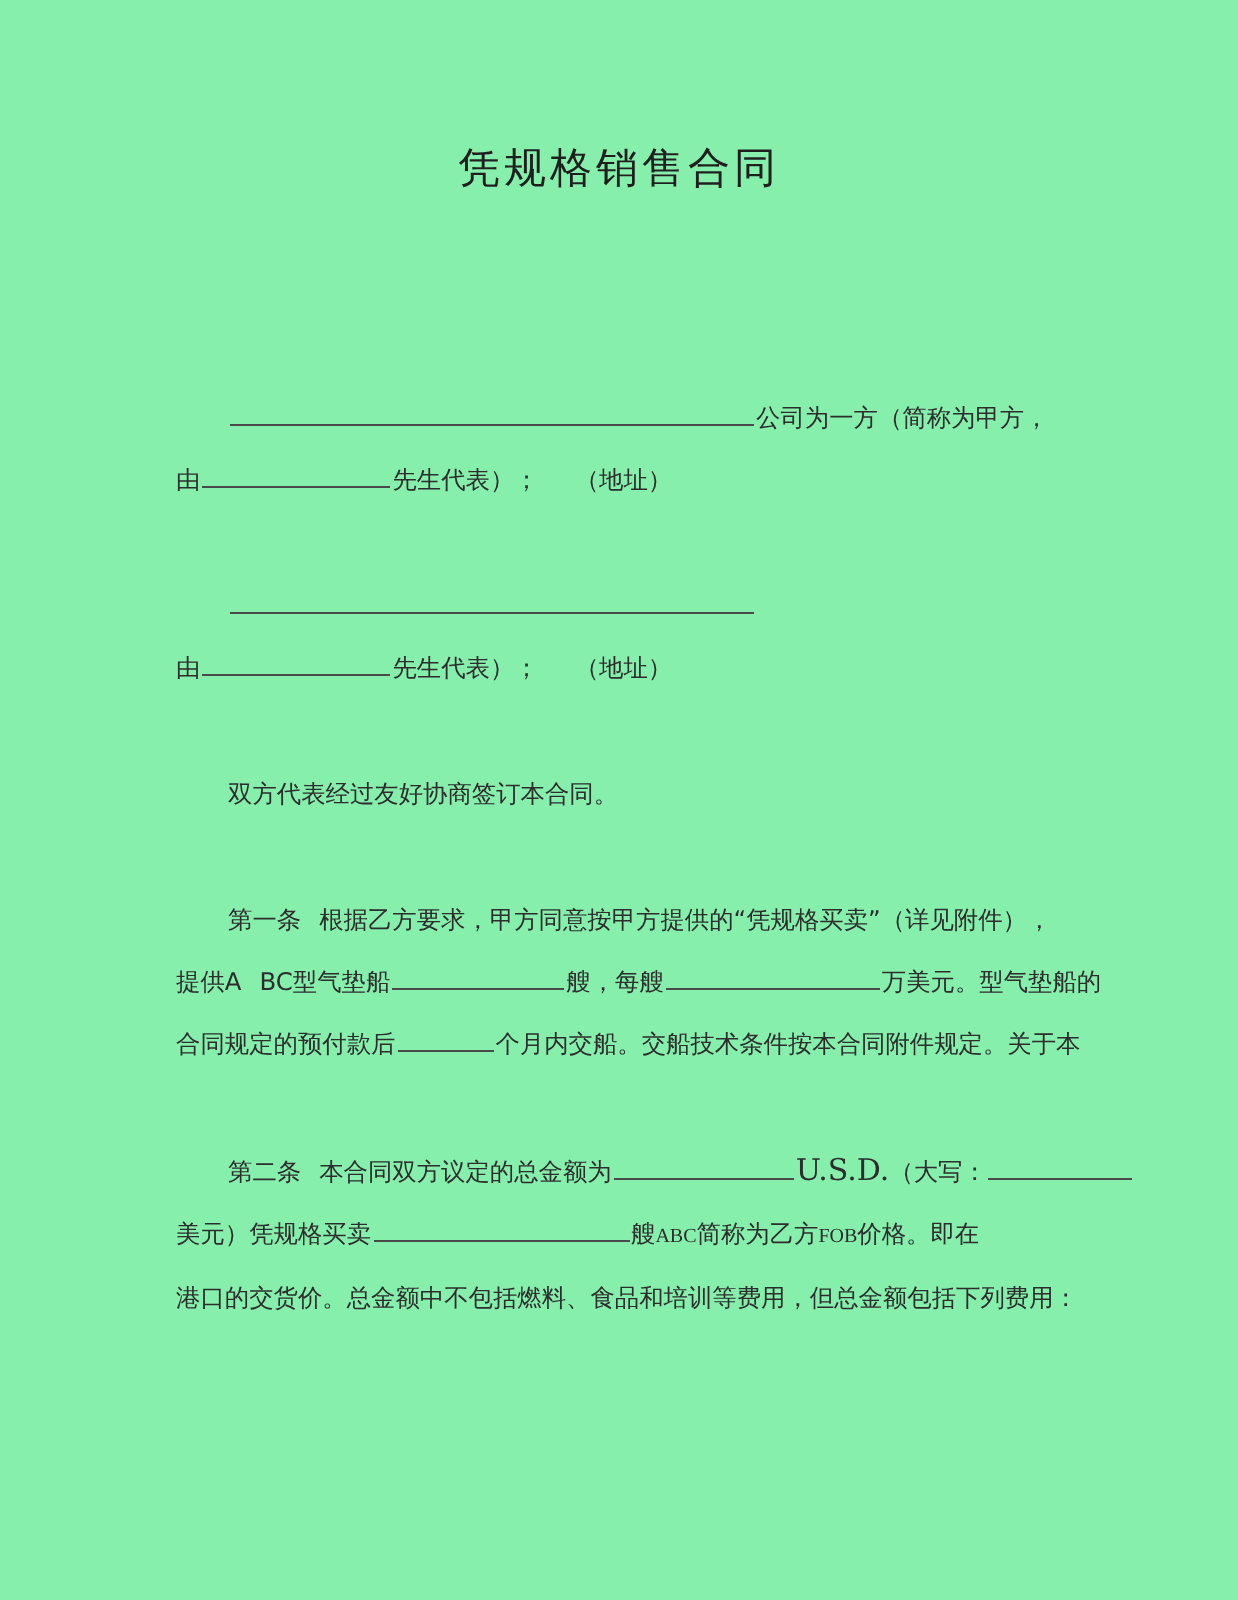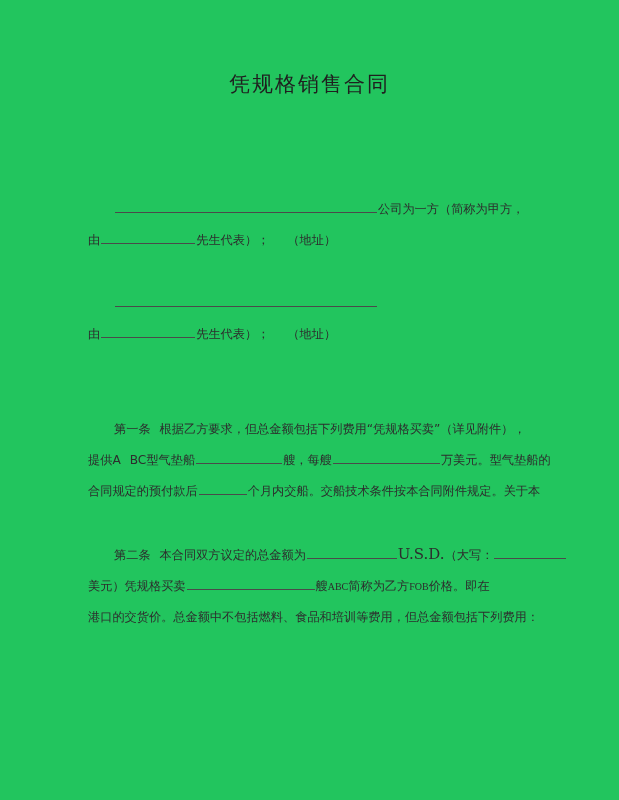--- a/index.html
+++ b/index.html
@@ -11,21 +11,21 @@
     width: 619px;
     height: 800px;
     font-family: "DejaVu Sans", "Liberation Sans", sans-serif;
     color: #2b2b2b;
     overflow: hidden;
   }
   .page {
     position: relative;
     width: 619px;
     height: 800px;
-    background: #22c55e;
+    background: #86efac;
     box-sizing: border-box;
   }
   .doc-title {
     text-align: center;
     font-size: 21px;
     letter-spacing: 2px;
     color: #1f1f1f;
     margin: 0;
     padding-top: 72px;
     font-weight: normal;
@@ -106,26 +106,29 @@
       <div class="para">
         <span class="indent"></span><span class="blank w-company"></span>
       </div>
       <div class="para">
         <span>由</span><span class="blank w-rep"></span><span>先生代表）；</span><span class="gap-md"></span><span>（地址）</span>
       </div>
     </div>
 
     <div class="spacer-md"></div>
 
+    <div class="para">
+      <span class="indent"></span><span>双方代表经过友好协商签订本合同。</span>
+    </div>
 
     <div class="spacer-md"></div>
 
     <div>
       <div class="para">
-        <span class="indent"></span><span>第一条</span><span class="gap-sm"></span><span>根据乙方要求，但总金额包括下列费用“凭规格买卖”（详见附件），</span>
+        <span class="indent"></span><span>第一条</span><span class="gap-sm"></span><span>根据乙方要求，甲方同意按甲方提供的“凭规格买卖”（详见附件），</span>
       </div>
       <div class="para">
         <span>提供A</span><span class="gap-sm"></span><span>BC型气垫船</span><span class="blank w-qty"></span><span>艘，每艘</span><span class="blank w-price"></span><span>万美元。型气垫船的</span>
       </div>
       <div class="para">
         <span>合同规定的预付款后</span><span class="blank w-months"></span><span>个月内交船。交船技术条件按本合同附件规定。关于本</span>
       </div>
     </div>
 
     <div class="spacer-md"></div>

